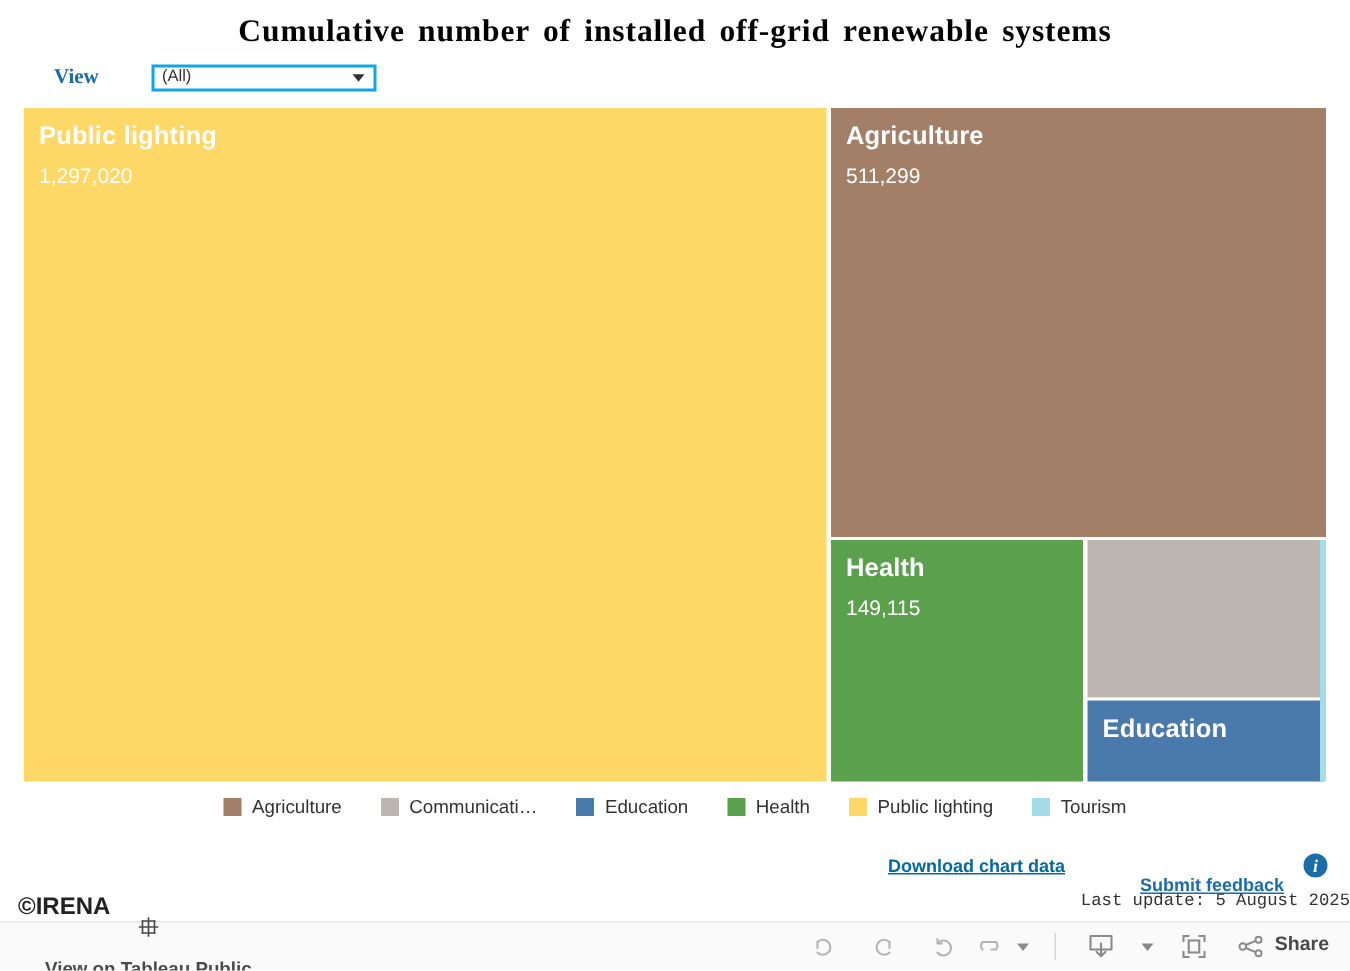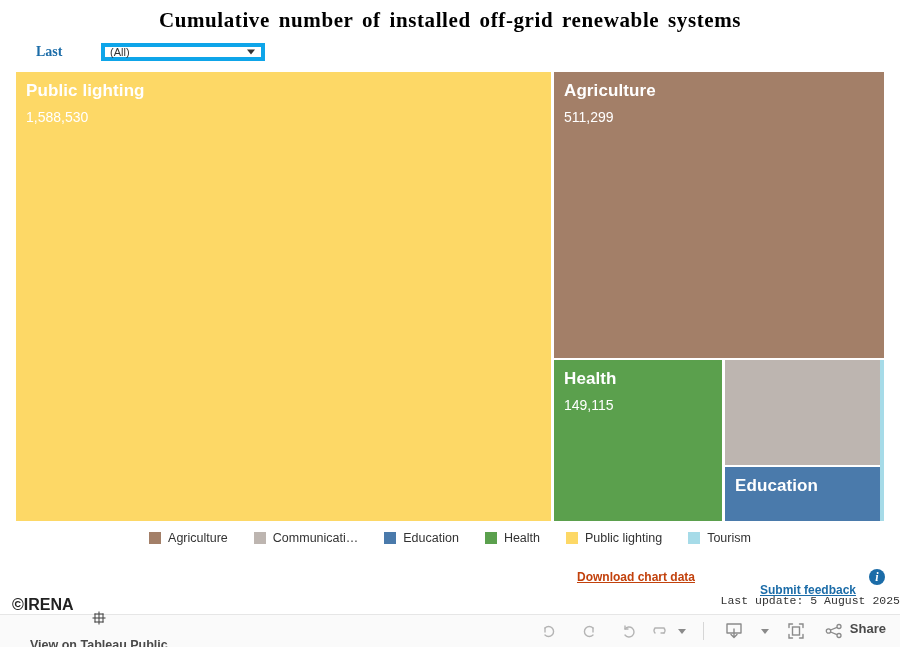--- a/index.html
+++ b/index.html
@@ -29,24 +29,24 @@
     display: flex; align-items: center; gap: 0;
   }
   .filter-label {
     font-family: "Liberation Serif", serif;
     font-weight: bold;
     font-size: 14px;
     color: #1b6ca8;
     width: 65px;
   }
   .filter-select {
-    width: 164px; height: 18px;
-    border: 4px solid #0ea5e9;
+    width: 150px; height: 18px;
+    border: 2px solid #0ea5e9;
     background: #ffffff;
-    display: flex; align-items: center;
+    display: flex; align-items: flex-end;
     position: relative;
     cursor: pointer;
   }
   .filter-value {
     font-size: 11px; color: #333333;
     padding-left: 5px; line-height: 16px;
     font-family: "Liberation Sans", sans-serif;
   }
   .filter-caret {
     position: absolute; right: 6px; top: 50%;
@@ -106,23 +106,23 @@
     flex: 0 0 auto;
   }
   .legend-label {
     font-size: 12.5px;
     color: #333333;
     white-space: nowrap;
   }
 
   
   .dl-link {
-    position: absolute; left: 577px; top: 570px;
+    position: absolute; left: 592px; top: 570px;
     font-size: 12px; font-weight: bold;
-    color: #c2410c; text-decoration: underline;
+    color: #0369a1; text-decoration: underline;
     cursor: pointer;
   }
   .fb-link {
     position: absolute; left: 760px; top: 583px;
     font-size: 12px; font-weight: bold;
     color: #1b6ca8; text-decoration: underline;
     cursor: pointer;
   }
   .info-icon {
     position: absolute; left: 869px; top: 569px;
@@ -186,32 +186,32 @@
   }
 </style>
 </head>
 <body>
 
 <div class="viz">
 
   <div class="title">Cumulative number of installed off-grid renewable systems</div>
 
   <div class="filter-row">
-    <div class="filter-label">Last</div>
+    <div class="filter-label">View</div>
     <div class="filter-select">
       <span class="filter-value">(All)</span>
       <span class="filter-caret"></span>
     </div>
   </div>
 
   <div class="treemap">
 
     <div class="cell" style="left:0px; top:0px; width:535px; height:449px; background:#fdd866;">
       <span class="lbl">Public lighting</span>
-      <span class="val">1,588,530</span>
+      <span class="val">1,297,020</span>
     </div>
 
     <div class="cell" style="left:538px; top:0px; width:330px; height:286px; background:#a37f68;">
       <span class="lbl">Agriculture</span>
       <span class="val">511,299</span>
     </div>
 
     <div class="cell" style="left:538px; top:288px; width:168px; height:161px; background:#5ba04d;">
       <span class="lbl">Health</span>
       <span class="val">149,115</span>

